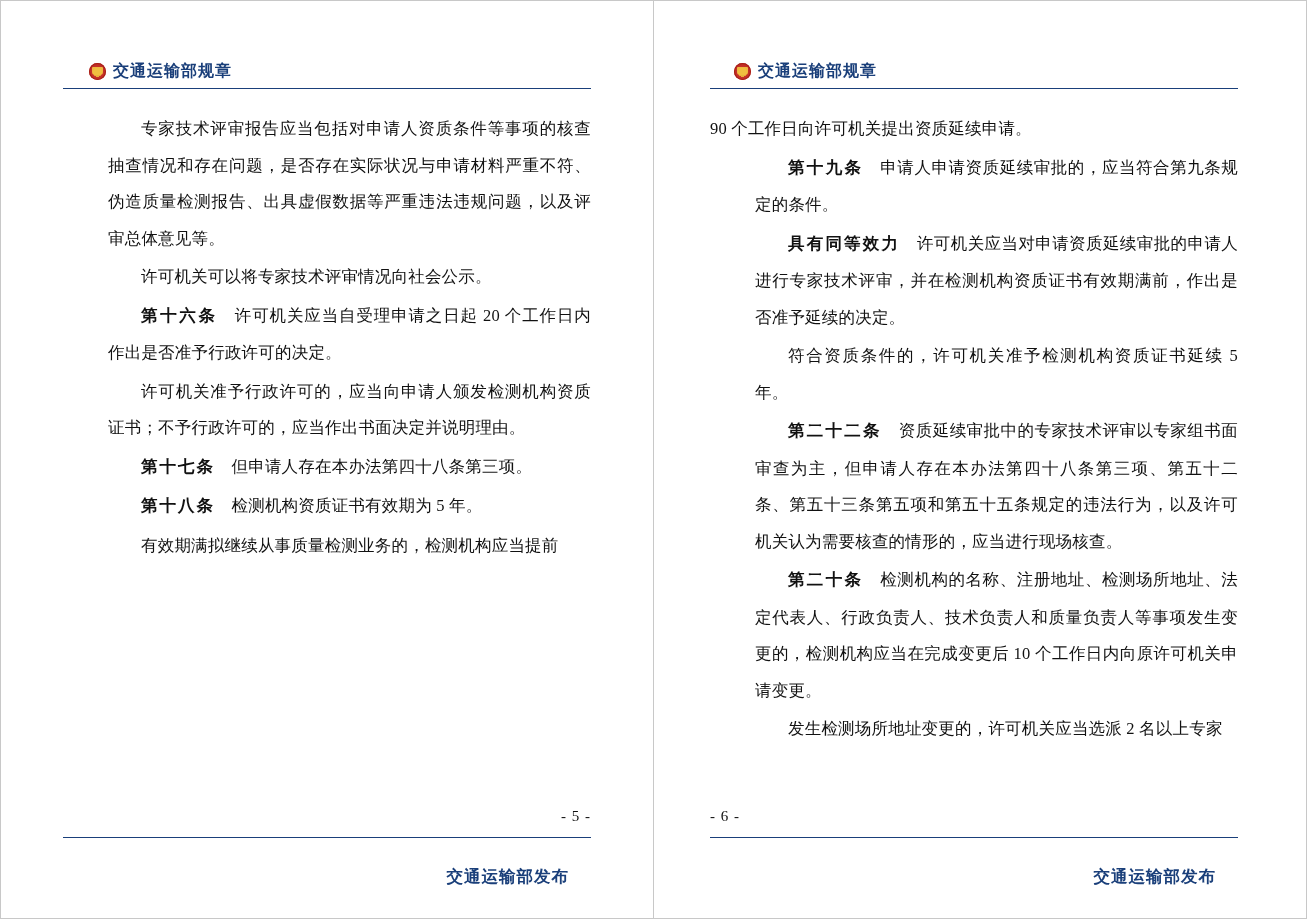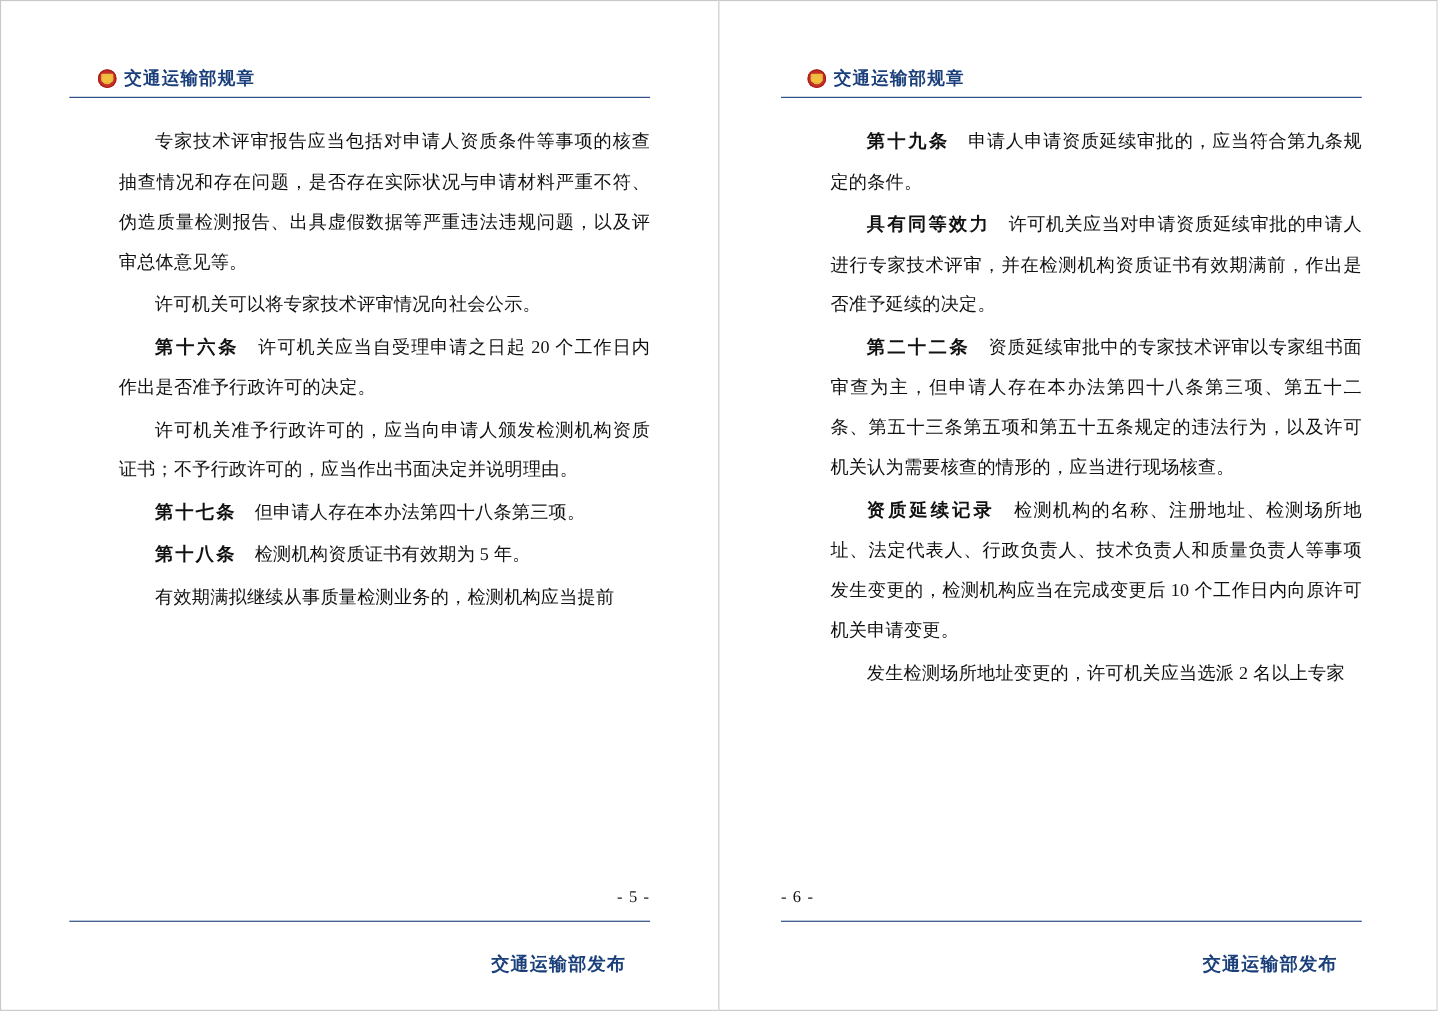--- a/index.html
+++ b/index.html
@@ -101,20 +101,21 @@
     text-justify: inter-ideograph;
     letter-spacing: 0.2px;
   }
   .body-text p.indent {
     text-indent: 2em;
     margin-left: 45px;
   }
   .art {
     font-weight: bold;
     letter-spacing: 2px;
+    font-family: Liberation Mono, monospace;
   }
   .art-gap {
     display: inline-block;
     width: 1em;
   }
 
   
   .page-number {
     position: absolute;
     bottom: 93px;
@@ -186,24 +187,26 @@
 
   <div class="page page-right">
     <div class="page-inner">
       <div class="header">
         <span class="emblem"></span>
         <span class="header-title">交通运输部规章</span>
       </div>
       <div class="header-rule"></div>
 
       <div class="body-text">
+        <p>90 个工作日向许可机关提出资质延续申请。</p>
         <p class="indent"><span class="art">第十九条</span><span class="art-gap"></span><span>申请人申请资质延续审批的，应当符合第九条规定的条件。</span></p>
         <p class="indent"><span class="art">具有同等效力</span><span class="art-gap"></span><span>许可机关应当对申请资质延续审批的申请人进行专家技术评审，并在检测机构资质证书有效期满前，作出是否准予延续的决定。</span></p>
+        <p class="indent">符合资质条件的，许可机关准予检测机构资质证书延续 5 年。</p>
         <p class="indent"><span class="art">第二十二条</span><span class="art-gap"></span><span>资质延续审批中的专家技术评审以专家组书面审查为主，但申请人存在本办法第四十八条第三项、第五十二条、第五十三条第五项和第五十五条规定的违法行为，以及许可机关认为需要核查的情形的，应当进行现场核查。</span></p>
-        <p class="indent"><span class="art">资质延续记录</span><span class="art-gap"></span><span>检测机构的名称、注册地址、检测场所地址、法定代表人、行政负责人、技术负责人和质量负责人等事项发生变更的，检测机构应当在完成变更后 10 个工作日内向原许可机关申请变更。</span></p>
+        <p class="indent"><span class="art">第二十条</span><span class="art-gap"></span><span>检测机构的名称、注册地址、检测场所地址、法定代表人、行政负责人、技术负责人和质量负责人等事项发生变更的，检测机构应当在完成变更后 10 个工作日内向原许可机关申请变更。</span></p>
         <p class="indent">发生检测场所地址变更的，许可机关应当选派 2 名以上专家</p>
       </div>
     </div>
 
     <div class="page-number">- 6 -</div>
     <div class="footer-rule"></div>
     <div class="footer-title">交通运输部发布</div>
   </div>
 
 </div>

